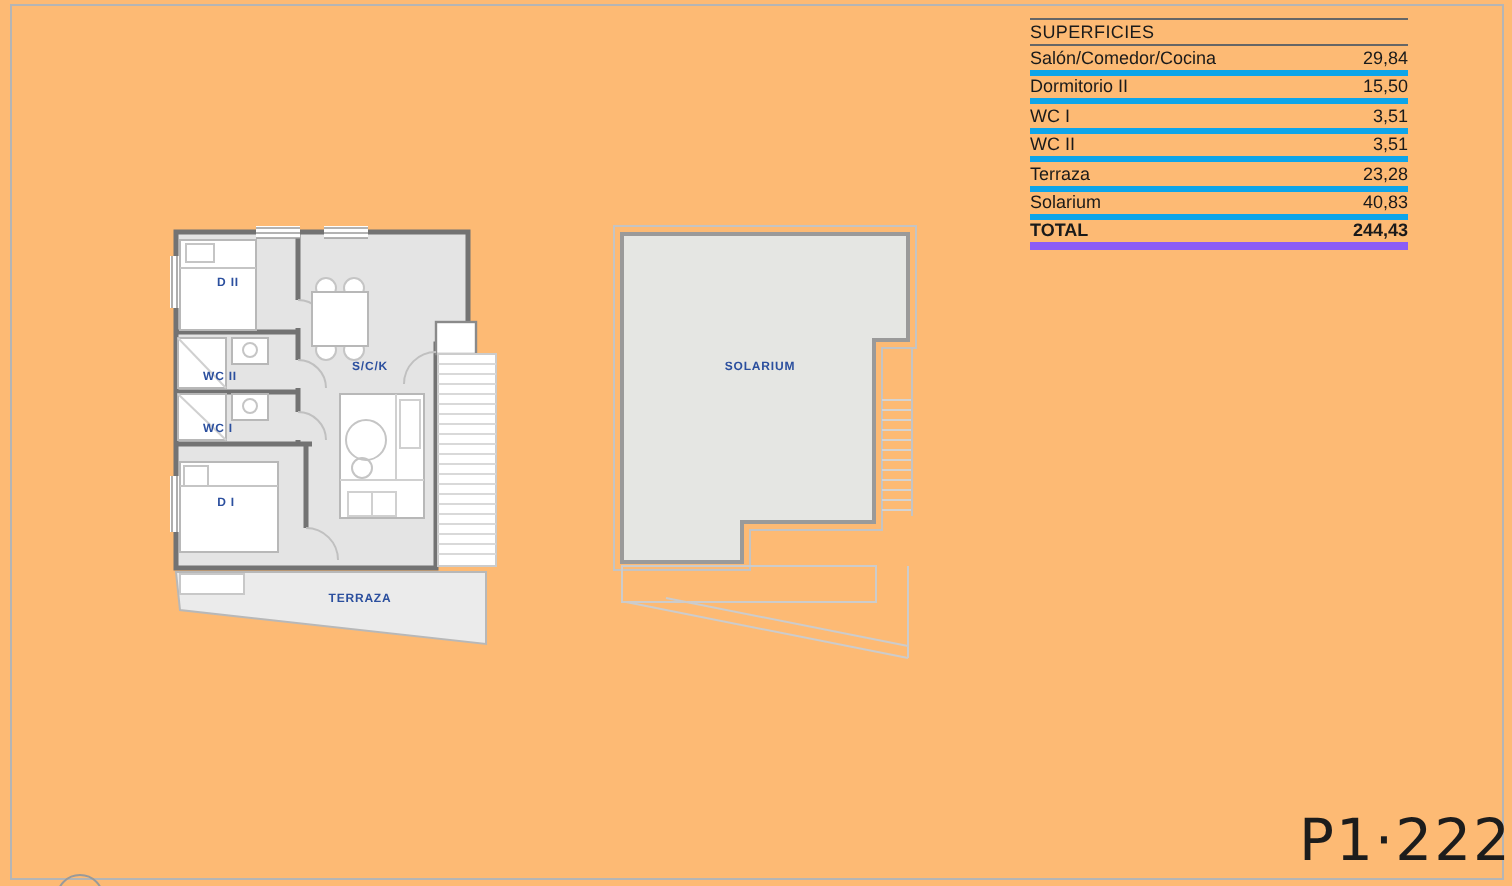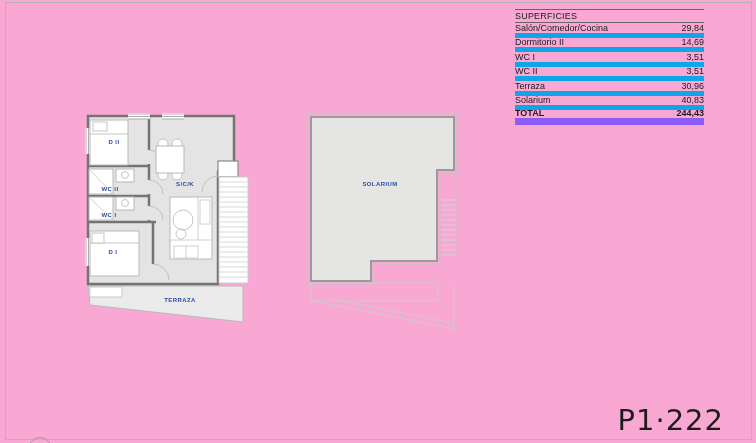--- a/index.html
+++ b/index.html
@@ -1,33 +1,33 @@
 <!DOCTYPE html>
 <html><head>
 <meta charset="utf-8">
 <style>
   html,body{margin:0;padding:0;background:#ffffff;}
-  .page{position:relative;width:756px;height:443px;background:#f9a8d4;overflow:hidden;
+  .page{position:relative;width:756px;height:443px;background:#fdba74;overflow:hidden;
         font-family:"Liberation Sans", sans-serif;}
   .frame{position:absolute;left:5px;top:2px;width:747px;height:438px;
          border:1px solid #b5b5b5;box-sizing:border-box;pointer-events:none;}
   svg.plans{position:absolute;left:0;top:0;}
   .room-label{position:absolute;transform:translate(-50%,-50%);
               color:#2b4f9e;font-size:6px;font-weight:bold;letter-spacing:.4px;
               white-space:nowrap;}
   
   .surf-table{position:absolute;left:515px;top:9px;width:189px;
               border-top:1px solid #666;color:#1a1a1a;font-size:9px;}
   .surf-title{height:12px;line-height:12px;border-bottom:1px solid #666;
               letter-spacing:.2px;}
-  .surf-row{height:14.5px;box-sizing:border-box;border-bottom:5px solid #0ea5e9;
+  .surf-row{height:14.5px;box-sizing:border-box;border-bottom:3px solid #0ea5e9;
             display:flex;justify-content:space-between;align-items:center;}
   .surf-row .val{text-align:right;}
-  .surf-row.total{font-weight:bold;border-bottom:7px solid #8b5cf6;align-items:flex-end;}
-  .sheet-code{position:absolute;right:32px;top:403px;font-size:29px;color:#1c1c1c;
+  .surf-row.total{font-weight:bold;border-bottom:4px solid #8b5cf6;}
+  .sheet-code{position:absolute;right:0;top:403px;font-size:29px;color:#1c1c1c;
               font-family:"DejaVu Sans", sans-serif;letter-spacing:1px;}
 </style>
 </head>
 <body>
 
 <div class="page">
 
   <div class="frame"></div>
 
   <svg class="plans" width="756" height="443" viewBox="0 0 756 443">
@@ -145,33 +145,33 @@
 
   <div class="surf-table">
     <div class="surf-title">SUPERFICIES</div>
 
     <div class="surf-row">
       <span>Salón/Comedor/Cocina</span>
       <span class="val">29,84</span>
     </div>
     <div class="surf-row">
       <span>Dormitorio II</span>
-      <span class="val">14,69</span>
+      <span class="val">15,50</span>
     </div>
     <div class="surf-row">
       <span>WC I</span>
       <span class="val">3,51</span>
     </div>
     <div class="surf-row">
       <span>WC II</span>
       <span class="val">3,51</span>
     </div>
     <div class="surf-row">
       <span>Terraza</span>
-      <span class="val">30,96</span>
+      <span class="val">23,28</span>
     </div>
     <div class="surf-row">
       <span>Solarium</span>
       <span class="val">40,83</span>
     </div>
     <div class="surf-row total">
       <span>TOTAL</span>
       <span class="val">244,43</span>
     </div>
   </div>

